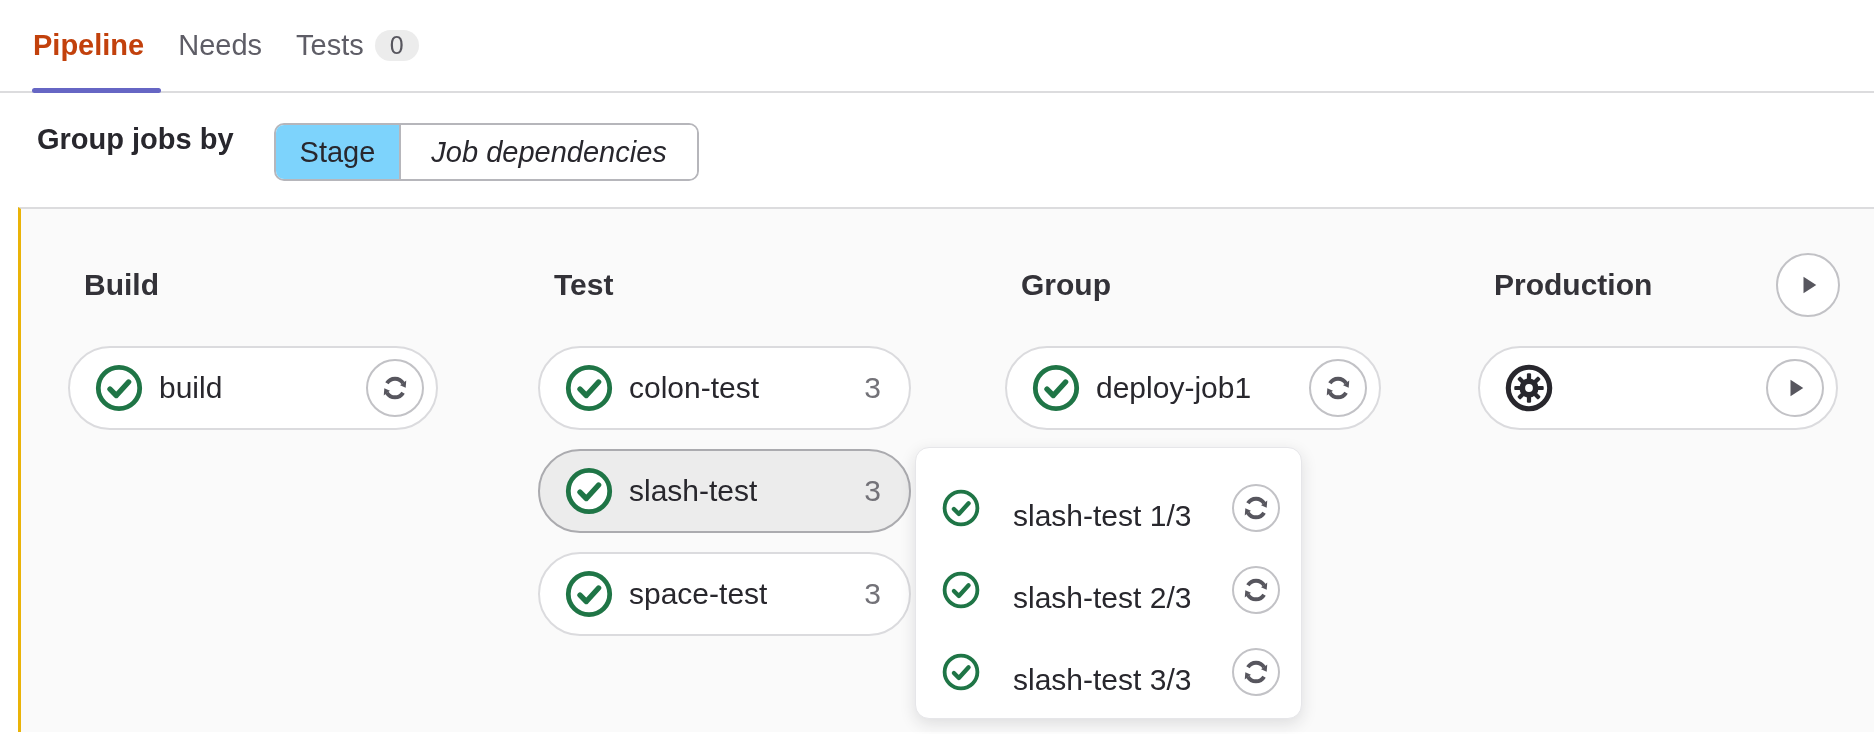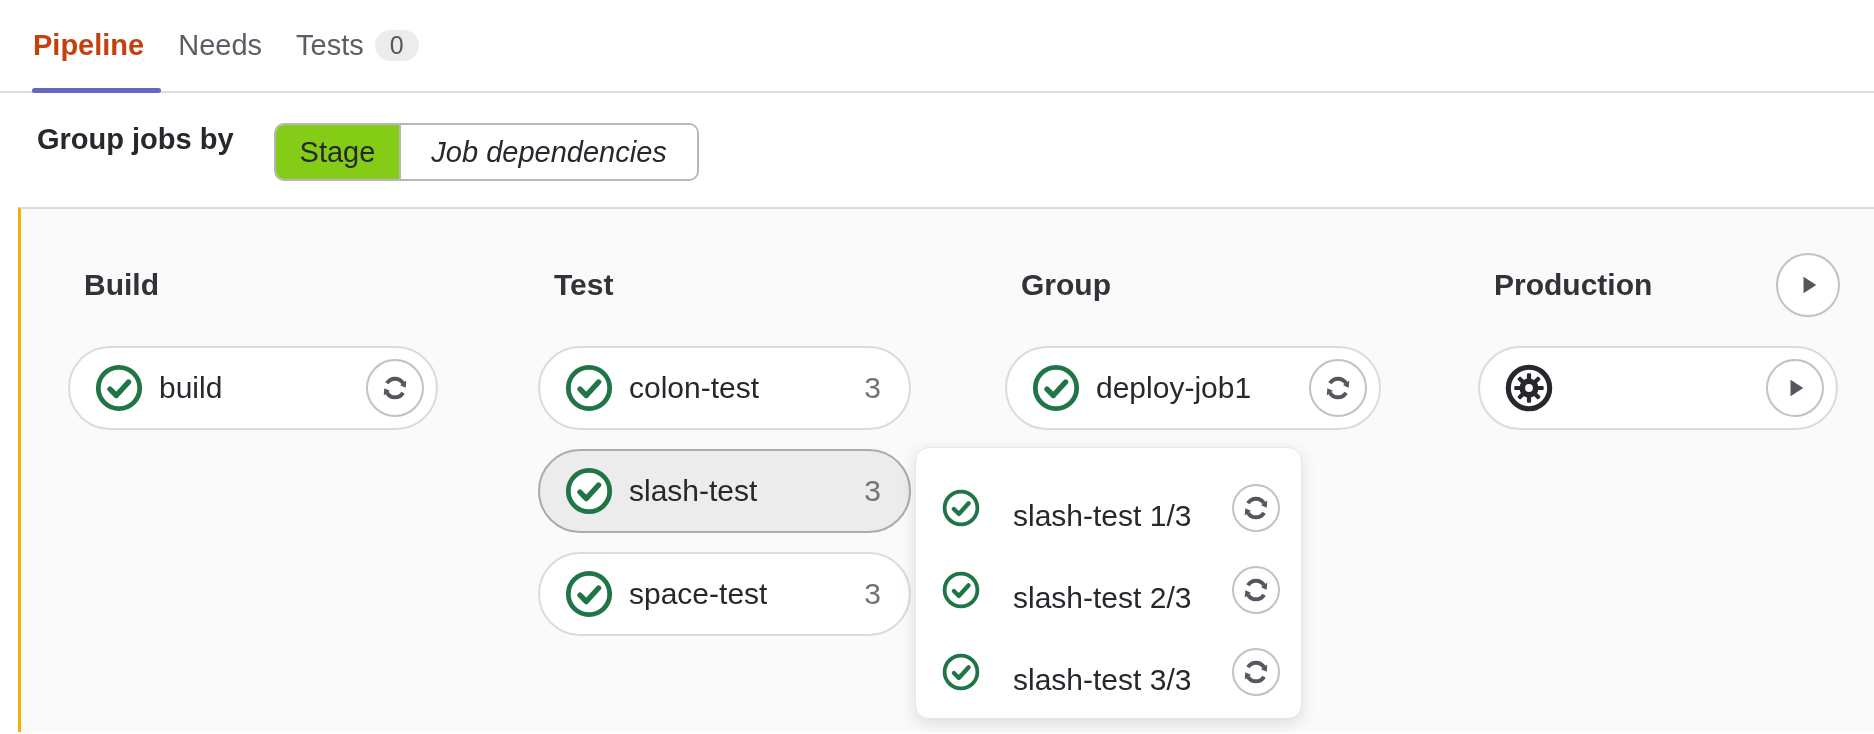--- a/index.html
+++ b/index.html
@@ -21,21 +21,21 @@
     font-weight:400; display:flex; align-items:center; justify-content:center; }
 
   
   .group-row { position:absolute; top:123px; left:13px; height:58px;
     display:flex; align-items:flex-start;margin-left:24px; }
   .group-label { font-size:29px; font-weight:700; color:#28272d; margin-right:40px; }
   .seg-control { display:flex; height:58px; border:2px solid #b6b6bb;
     border-radius:10px; overflow:hidden; background:#fff; }
   .seg { display:flex; align-items:center; justify-content:center; font-size:29px;
     color:#28272d; padding:0 30px; cursor:pointer; background:#fff; }
-  .seg.selected { background:#84cc16; padding:0 24px; }
+  .seg.selected { background:#7dd3fc; padding:0 24px; }
   .seg + .seg { border-left:2px solid #b6b6bb;font-style:italic; }
 
   
   .graph-panel { position:absolute; top:207px; left:18px; right:0; height:525px;
     background:#fafafa; border-top:2px solid #dcdcde; border-left:3px solid #eab308; }
 
   .stage { position:absolute; top:58px; }
   .stage:nth-child(1) { left:47px;  width:370px; }
   .stage:nth-child(2) { left:517px; width:373px; }
   .stage:nth-child(3) { left:984px; width:376px; }

